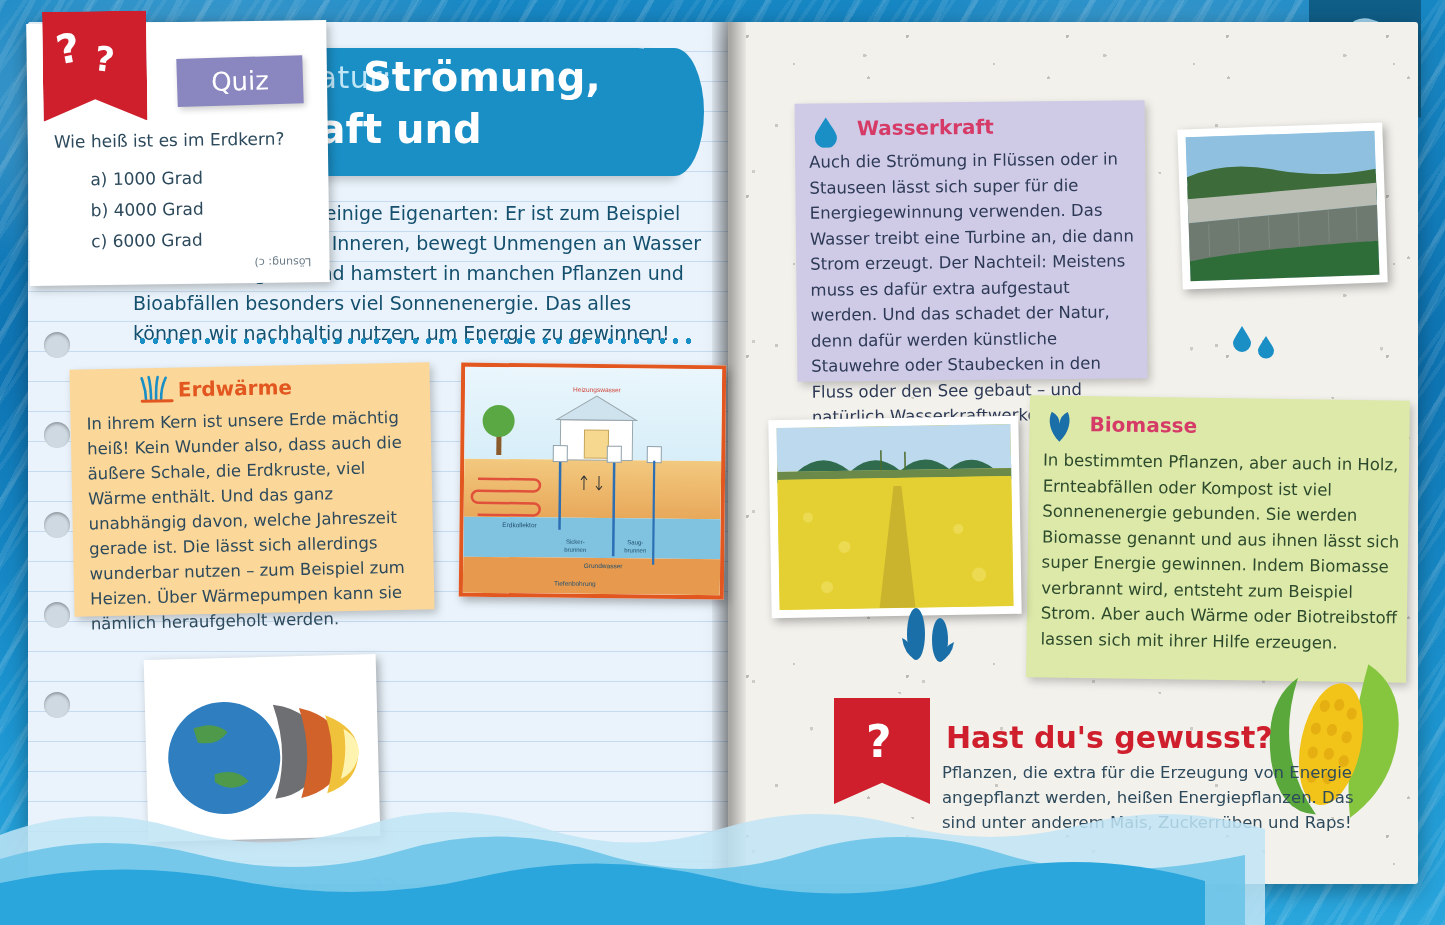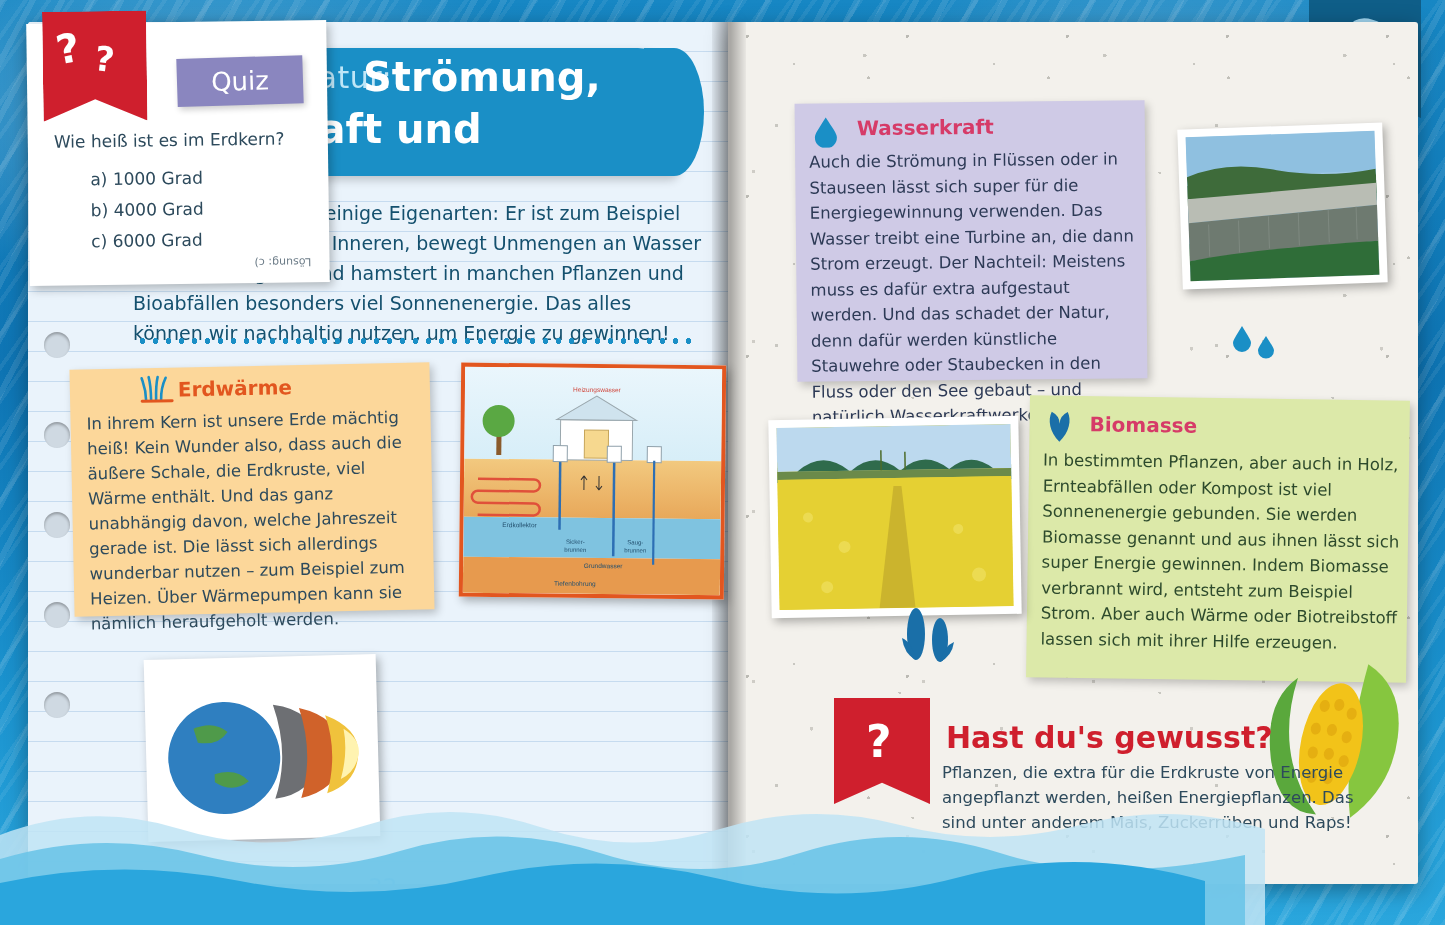--- a/index.html
+++ b/index.html
@@ -384,21 +384,21 @@
       </g>
     </svg>
   </span>
 
   <div class="card" id="gewusst" style="box-shadow:none;background:transparent;">
     <div class="gewusst-flag">
       <div class="flag"></div>
       <span class="qmark" style="left:32px;top:18px;font-size:44px;">?</span>
     </div>
     <div class="gewusst-title hand">Hast du's gewusst?</div>
-    <div class="gewusst-body hand">Pflanzen, die extra für die Erdkruste von Energie angepflanzt werden, heißen Energiepflanzen. Das sind unter anderem Mais, Zuckerrüben und Raps!</div>
+    <div class="gewusst-body hand">Pflanzen, die extra für die Erzeugung von Energie angepflanzt werden, heißen Energiepflanzen. Das sind unter anderem Mais, Zuckerrüben und Raps!</div>
   </div>
 
   <div class="pageno hand" style="left:340px;top:852px;">32</div>
   <div class="pageno hand" style="left:1060px;top:852px;">33</div>
 
 </div>
 
 <svg class="waves" viewBox="0 0 1445 150" preserveAspectRatio="none">
   <path d="M0 60 q90 -34 180 -6 q90 28 180 -2 q90 -30 180 0 q90 30 180 2 q90 -28 180 -4 q90 24 180 0 q90 -24 185 4 V150 H0 Z" fill="#bfe4f5" opacity=".85"></path>
   <path d="M0 84 q100 -30 200 -4 q100 26 200 -4 q100 -30 200 2 q100 32 200 0 q100 -32 200 0 q100 32 245 2 V150 H0 Z" fill="#6cc4e8" opacity=".9"></path>

